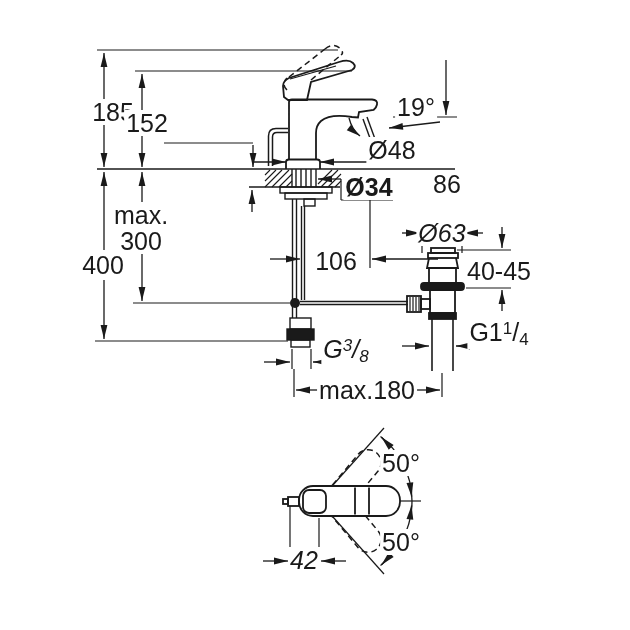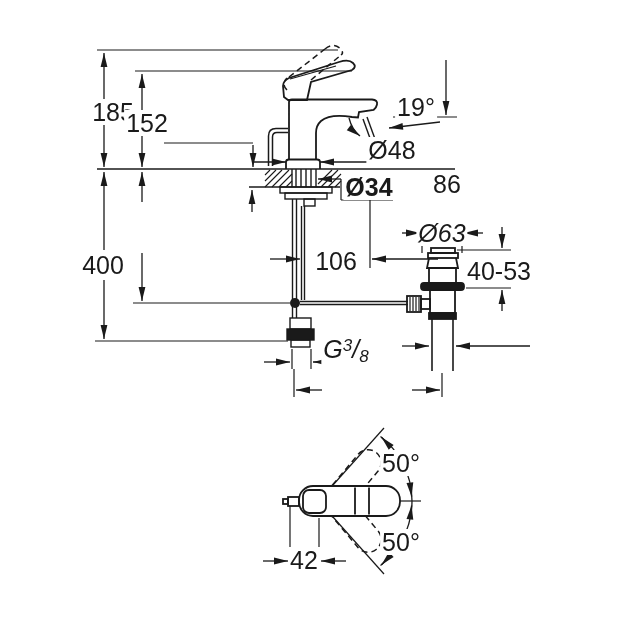--- a/index.html
+++ b/index.html
@@ -191,22 +191,28 @@
     </g>
   </g>
 </svg>
 
 <div class="lbl" style="left:113px;top:112px;">185</div>
 <div class="lbl" style="left:147px;top:123px;">152</div>
 <div class="lbl" style="left:416px;top:107px;">19°</div>
 <div class="lbl" style="left:447px;top:142px;margin-top:42px;">86</div>
 <div class="lbl" style="left:364px;top:150px;margin-left:28px;">Ø48</div>
 <div class="lbl" style="left:369px;top:187px;font-weight:bold;">Ø34</div>
+<div class="lbl" style="left:141px;top:228px;">
+  <div>max.</div>
+  <div>300</div>
+</div>
 <div class="lbl" style="left:103px;top:265px;text-align:center;">400</div>
 <div class="lbl" style="left:336px;top:249px;margin-top:12px;">106</div>
 <div class="lbl" style="left:442px;top:233px;font-style:italic;">Ø63</div>
-<div class="lbl" style="left:499px;top:271px;">40-53</div>
+<div class="lbl" style="left:499px;top:271px;">40-45</div>
+<div class="lbl" style="left:499px;top:334px;"><span>G1</span><span class="sup">1</span><span>/</span><span class="sub">4</span></div>
 <div class="lbl" style="left:346px;top:351px;font-style:italic;"><span>G</span><span class="sup">3</span><span>/</span><span class="sub">8</span></div>
+<div class="lbl" style="left:367px;top:390px;">max.180</div>
 <div class="lbl" style="left:401px;top:463px;">50°</div>
 <div class="lbl" style="left:401px;top:542px;">50°</div>
-<div class="lbl" style="left:304px;top:560px;">42</div>
+<div class="lbl" style="left:304px;top:560px;font-style:italic;">42</div>
 
 </div>
 
 </body></html>

